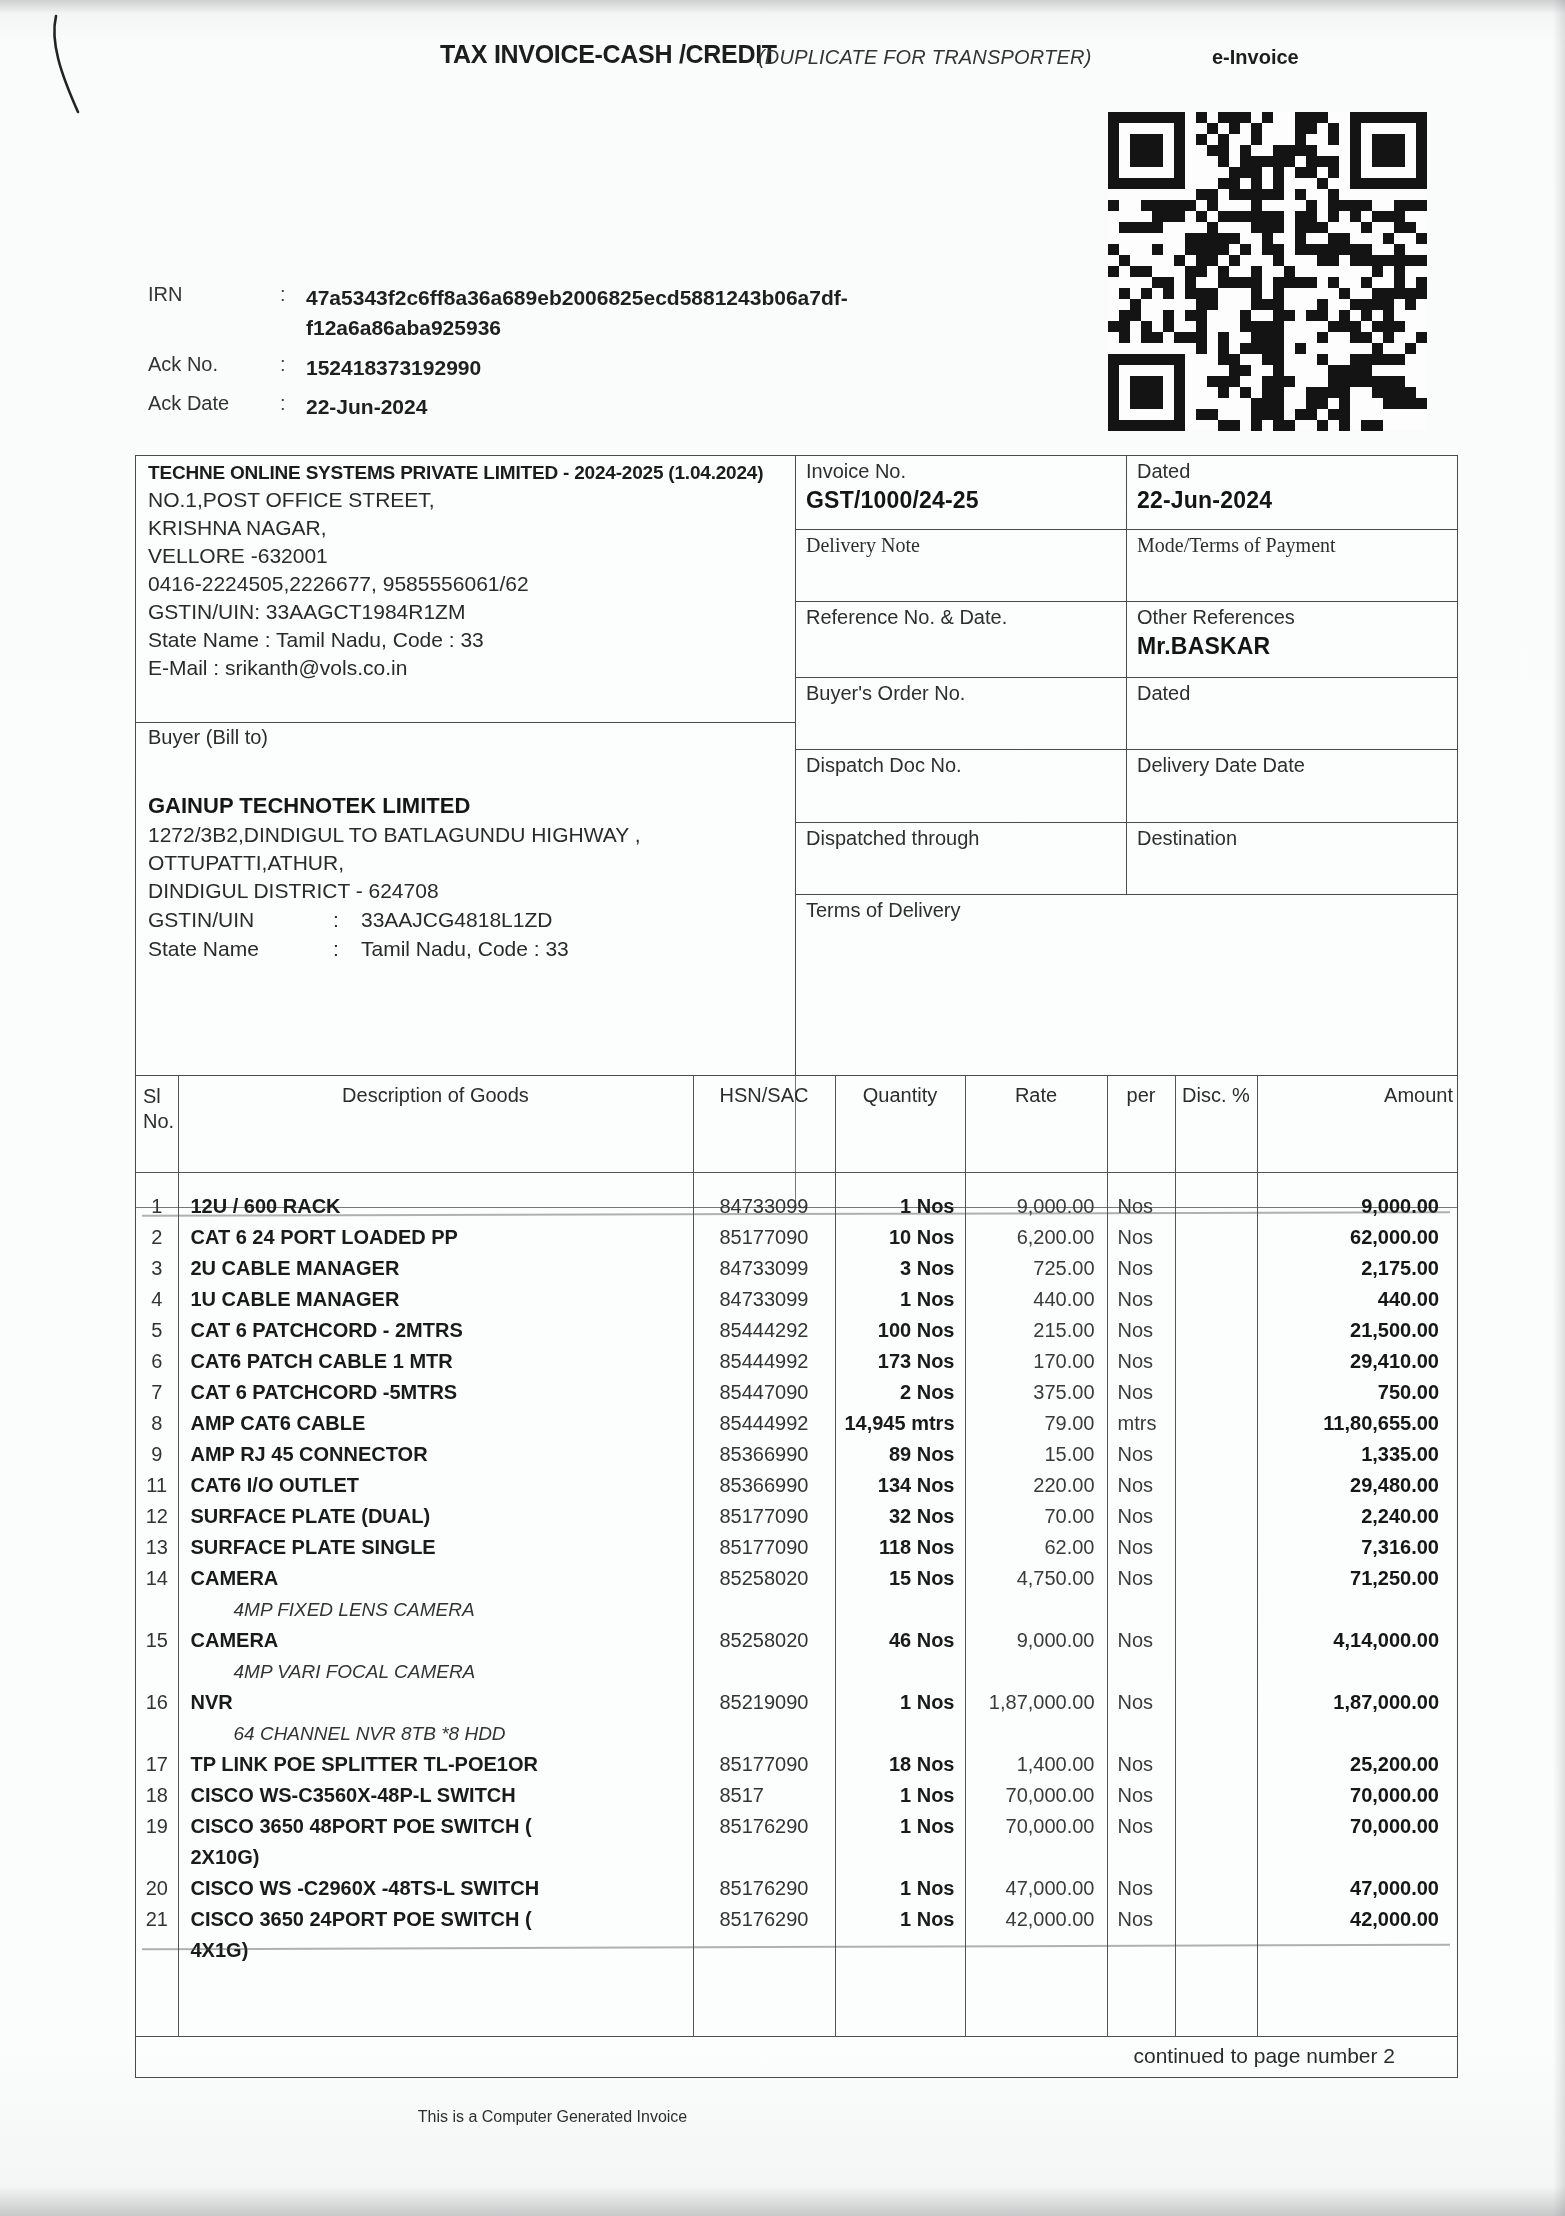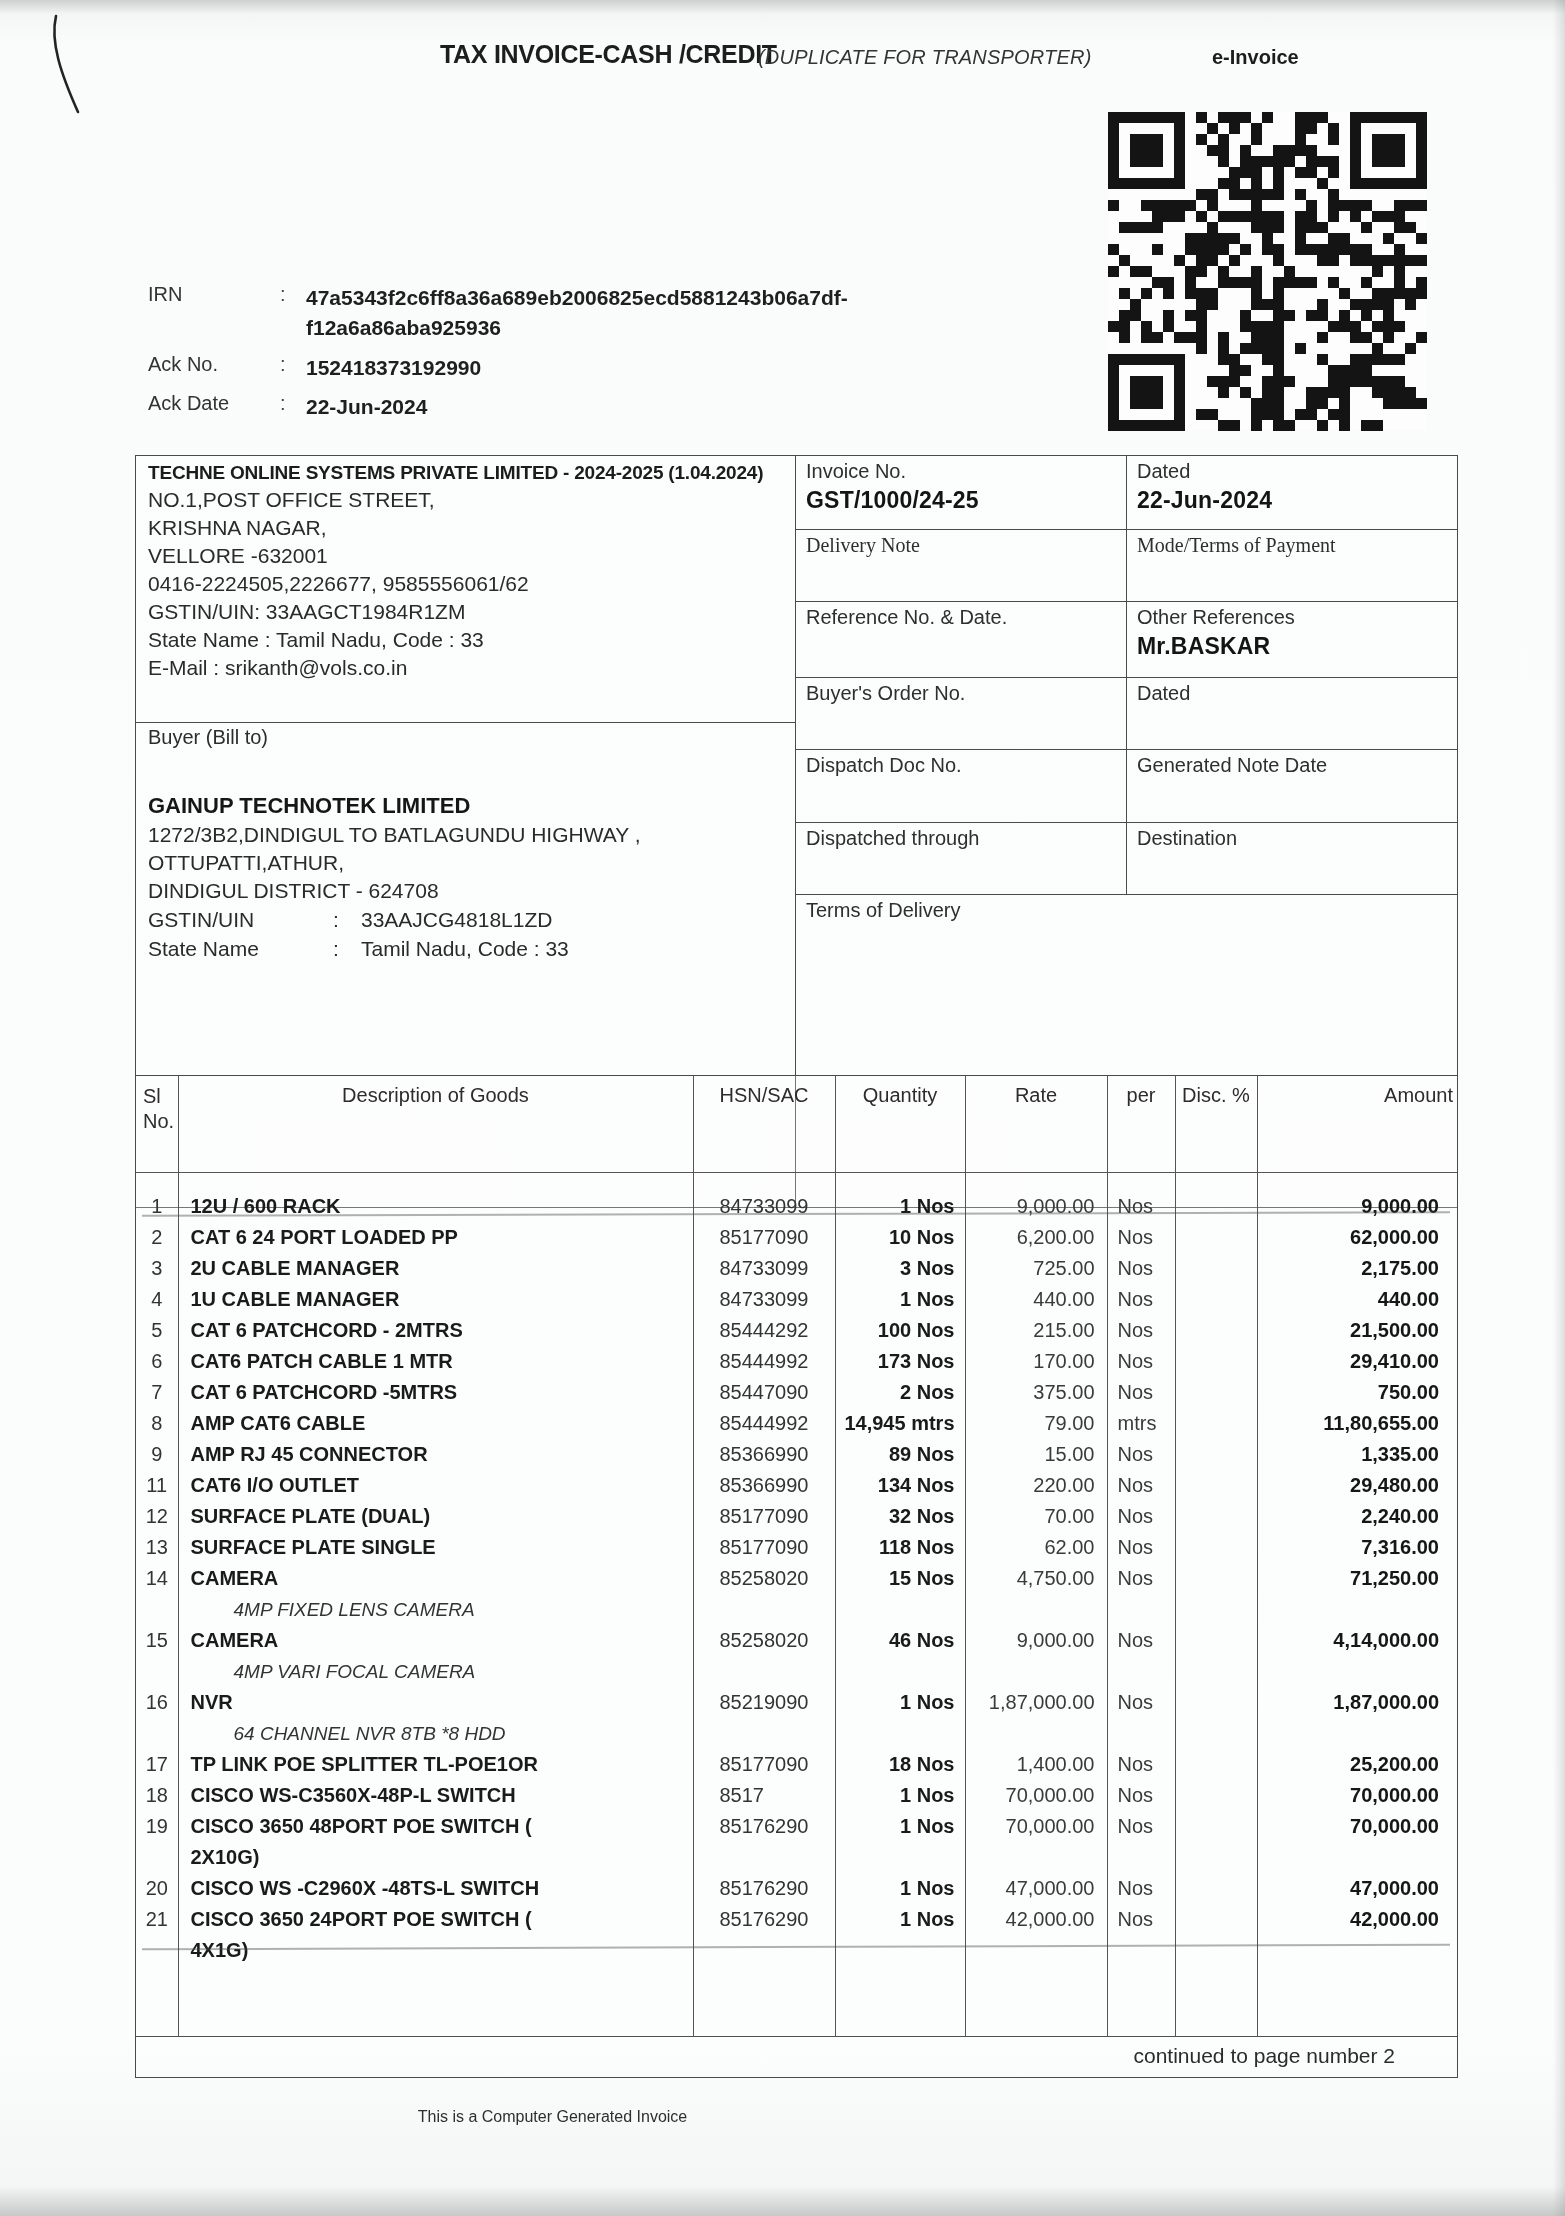--- a/index.html
+++ b/index.html
@@ -527,21 +527,21 @@
         </div>
         <div class="meta-cell">
           <div class="meta-label">Dated</div>
         </div>
       </div>
       <div class="meta-row r5">
         <div class="meta-cell">
           <div class="meta-label">Dispatch Doc No.</div>
         </div>
         <div class="meta-cell">
-          <div class="meta-label">Generated Note Date</div>
+          <div class="meta-label">Delivery Date Date</div>
         </div>
       </div>
       <div class="meta-row r6">
         <div class="meta-cell">
           <div class="meta-label">Dispatched through</div>
         </div>
         <div class="meta-cell">
           <div class="meta-label">Destination</div>
         </div>
       </div>

